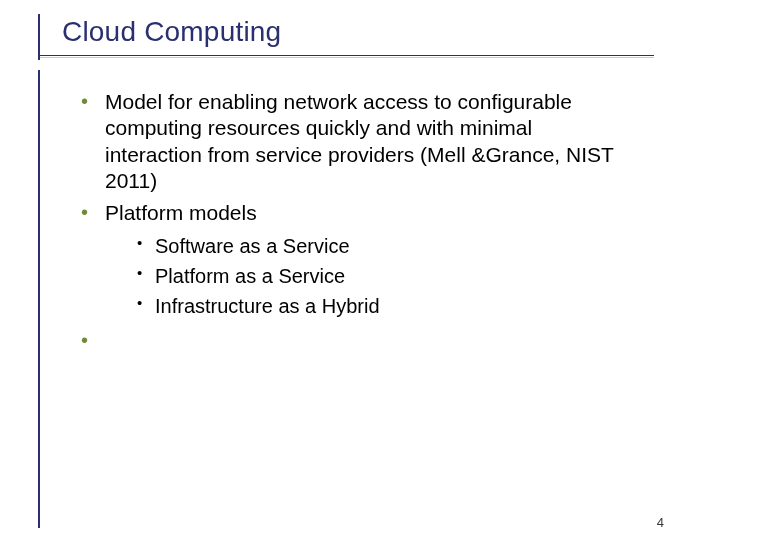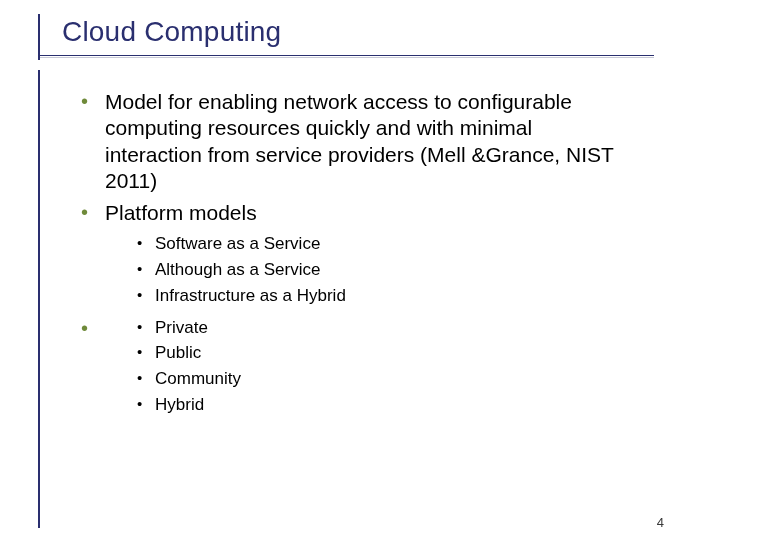--- a/index.html
+++ b/index.html
@@ -88,21 +88,21 @@
     line-height: 1.2;
   }
   ul.lvl2 {
     list-style: none;
     margin: 6px 0 8px 0;
     padding: 0 0 0 30px;
   }
   ul.lvl2 > li {
     position: relative;
     padding-left: 20px;
-    font-size: 17px;
+    font-size: 20px;
     line-height: 1.4;
     margin-bottom: 2px;
   }
   ul.lvl2 > li::before {
     content: "•";
     position: absolute;
     left: 2px;
     top: 0;
     color: #000000;
     font-size: 15px;
@@ -130,29 +130,23 @@
 
   <div class="body">
     <ul class="lvl1">
       <li>
         <span>Model for enabling network access to configurable computing resources quickly and with minimal interaction from service providers (Mell &amp;Grance, NIST 2011)</span>
       </li>
       <li>
         <span>Platform models</span>
         <ul class="lvl2">
           <li><span>Software as a Service</span></li>
-          <li><span>Although as a Service</span></li>
+          <li><span>Platform as a Service</span></li>
           <li><span>Infrastructure as a Hybrid</span></li>
         </ul>
       </li>
       <li>
-        <ul class="lvl2">
-          <li><span>Private</span></li>
-          <li><span>Public</span></li>
-          <li><span>Community</span></li>
-          <li><span>Hybrid</span></li>
-        </ul>
       </li>
     </ul>
   </div>
 
   <div class="pagenum">4</div>
 </div>
 
 </body></html>

